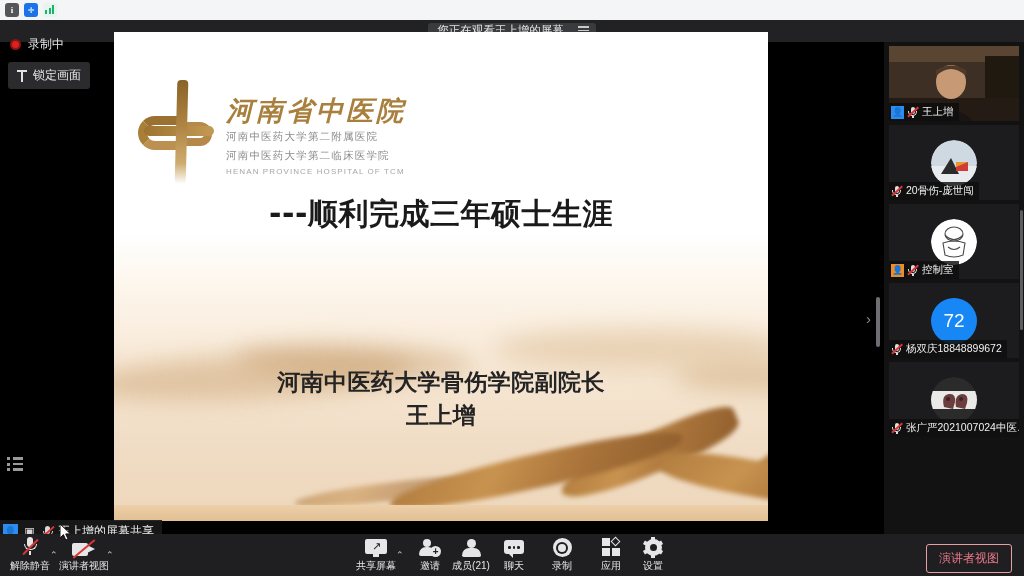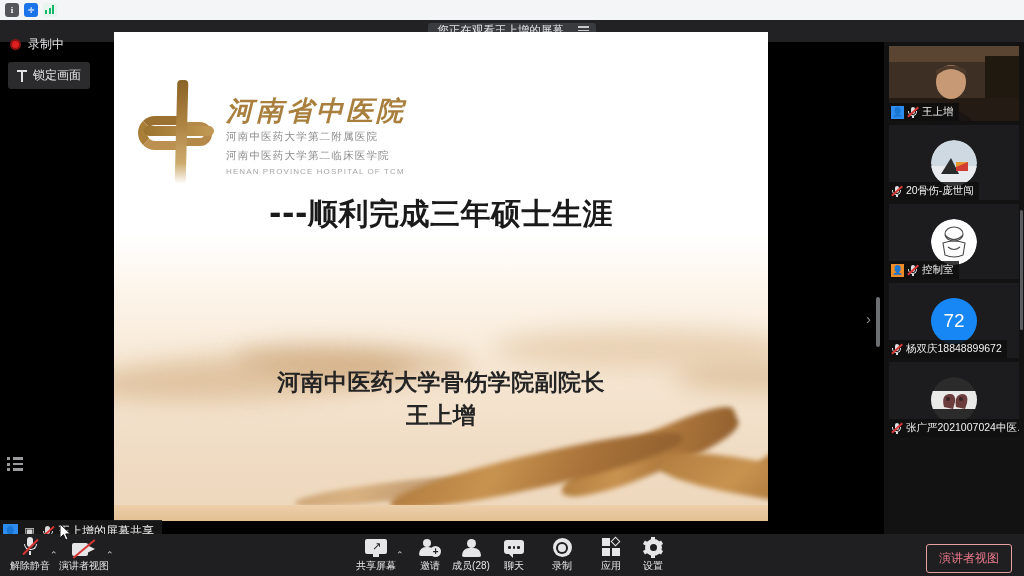--- a/index.html
+++ b/index.html
@@ -589,21 +589,21 @@
       <span>邀请</span>
     </div>
 
     <div class="tb-item" style="left:443px;">
       <span class="tb-ico">
         <span class="mem-ico">
             <i class="hd"></i>
             <i class="bd"></i>
           </span>
       </span>
-      <span>成员(28)</span>
+      <span>成员(21)</span>
     </div>
 
     <div class="tb-item" style="left:486px;">
       <span class="tb-ico">
         <span class="chat-ico">
             <b class="bb"></b>
             <b class="tl"></b>
             <i></i>
             <i></i>
             <i></i>

